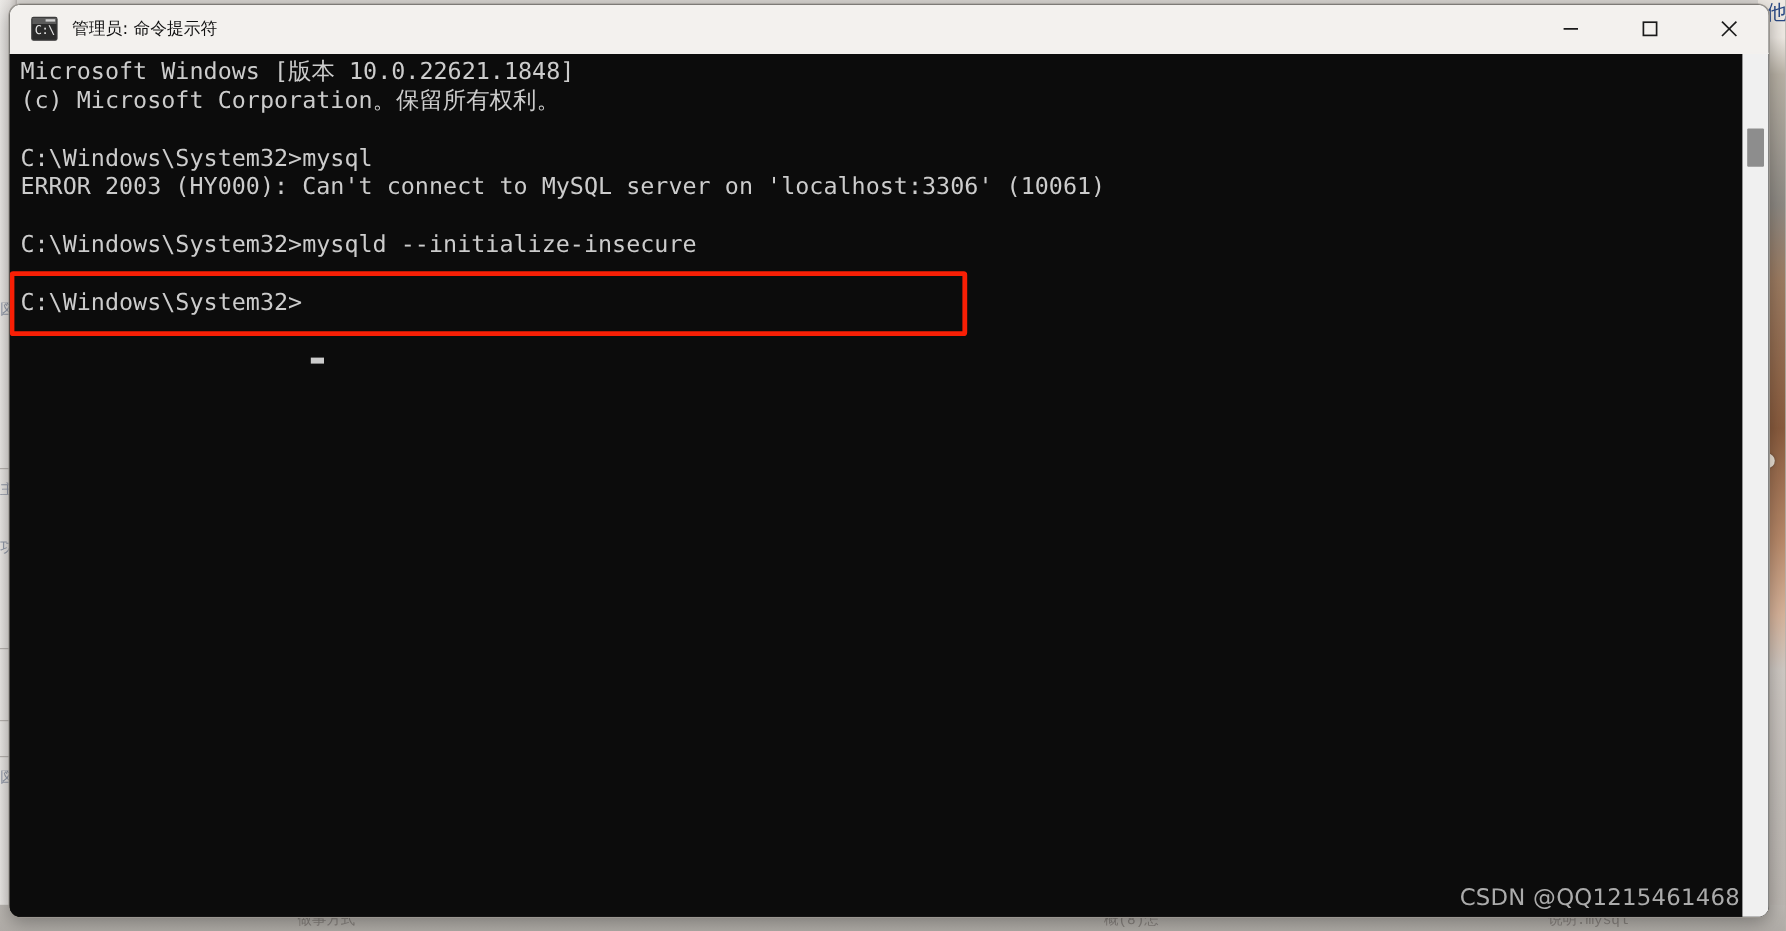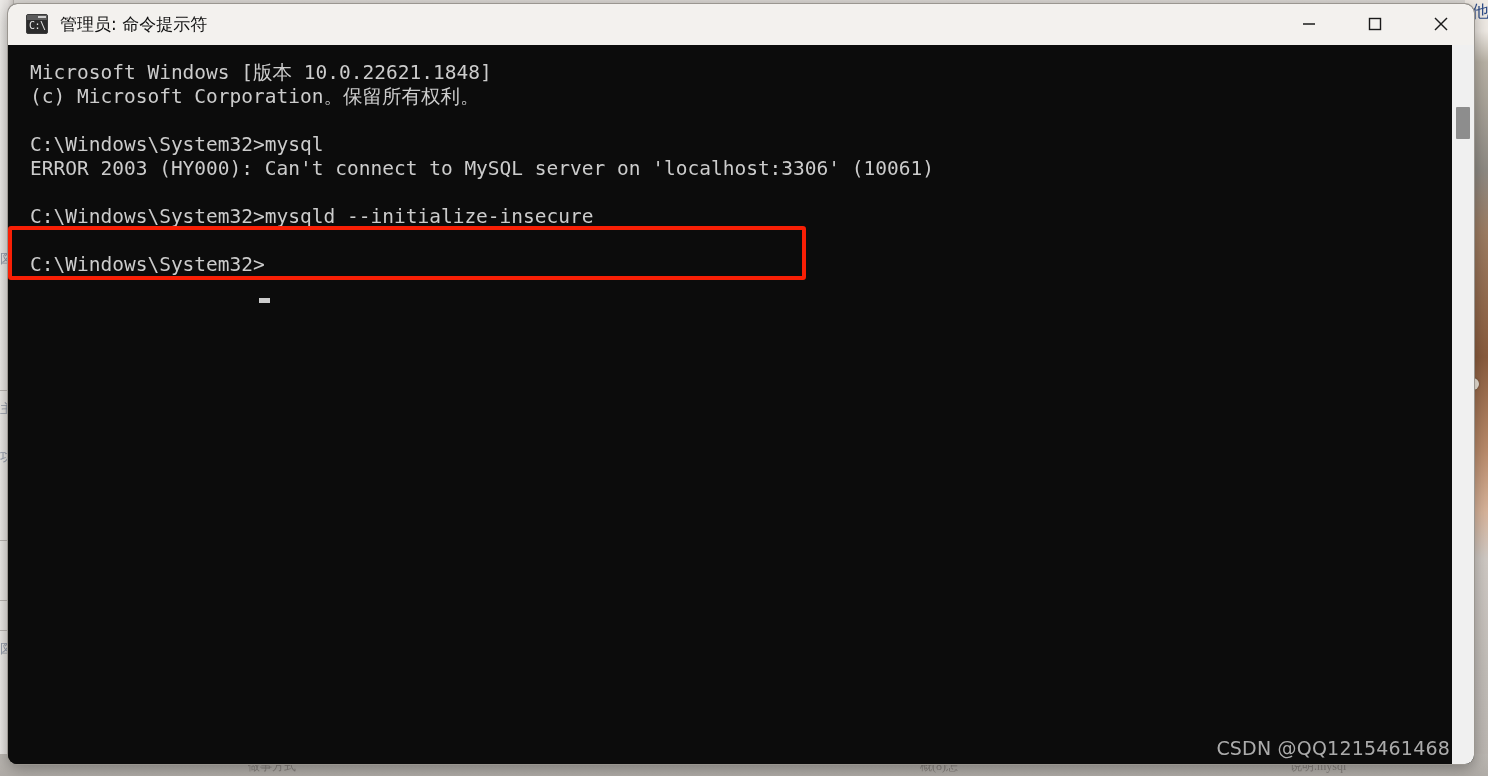--- a/index.html
+++ b/index.html
@@ -98,21 +98,21 @@
     background: linear-gradient(180deg, #bcb8b3 0%, #b0aca7 100%);
   }
   .bg-bottom-strip .lbl {
     position: absolute;
     bottom: 1px;
     font-size: 12px;
     color: #6f6a66;
     opacity: .65;
     white-space: nowrap;
     filter: blur(0.6px);
-    font-family: Liberation Serif, serif;
+    font-family: Liberation Mono, monospace;
   }
 
   
   #cmd-window {
     position: absolute;
     left: 8px;
     top: 4px;
     width: 1466px;
     height: 760px;
     border-radius: 9px;
@@ -156,21 +156,21 @@
   #titlebar .ico .prompt {
     position: absolute;
     left: 2px; top: 5px;
     font-family: "DejaVu Sans Mono", monospace;
     font-size: 10px;
     line-height: 12px;
     color: #e8e8e8;
     letter-spacing: -0.5px;
   }
   #window-title {
-    font-size: 17px;
+    font-size: 14px;
     color: #111;
     font-family: "DejaVu Sans", sans-serif;
     white-space: nowrap;
   }
   #window-controls {
     position: absolute;
     right: 0; top: 0;
     height: 40px;
     display: flex;
   }
@@ -188,21 +188,21 @@
     position: relative;
     height: 720px;
     background: #0c0c0c;
     overflow: hidden;
   }
 
   #console-text {
     position: absolute;
     left: 8px;
     top: 2px;
-    margin: 14px;
+    margin: 1px;
     color: #cccccc;
     font-family: "DejaVu Sans Mono", monospace;
     font-size: 19.5px;
     line-height: 24px;
     white-space: pre;
     letter-spacing: 0px;
   }
 
   #cursor-block {
     position: absolute;

